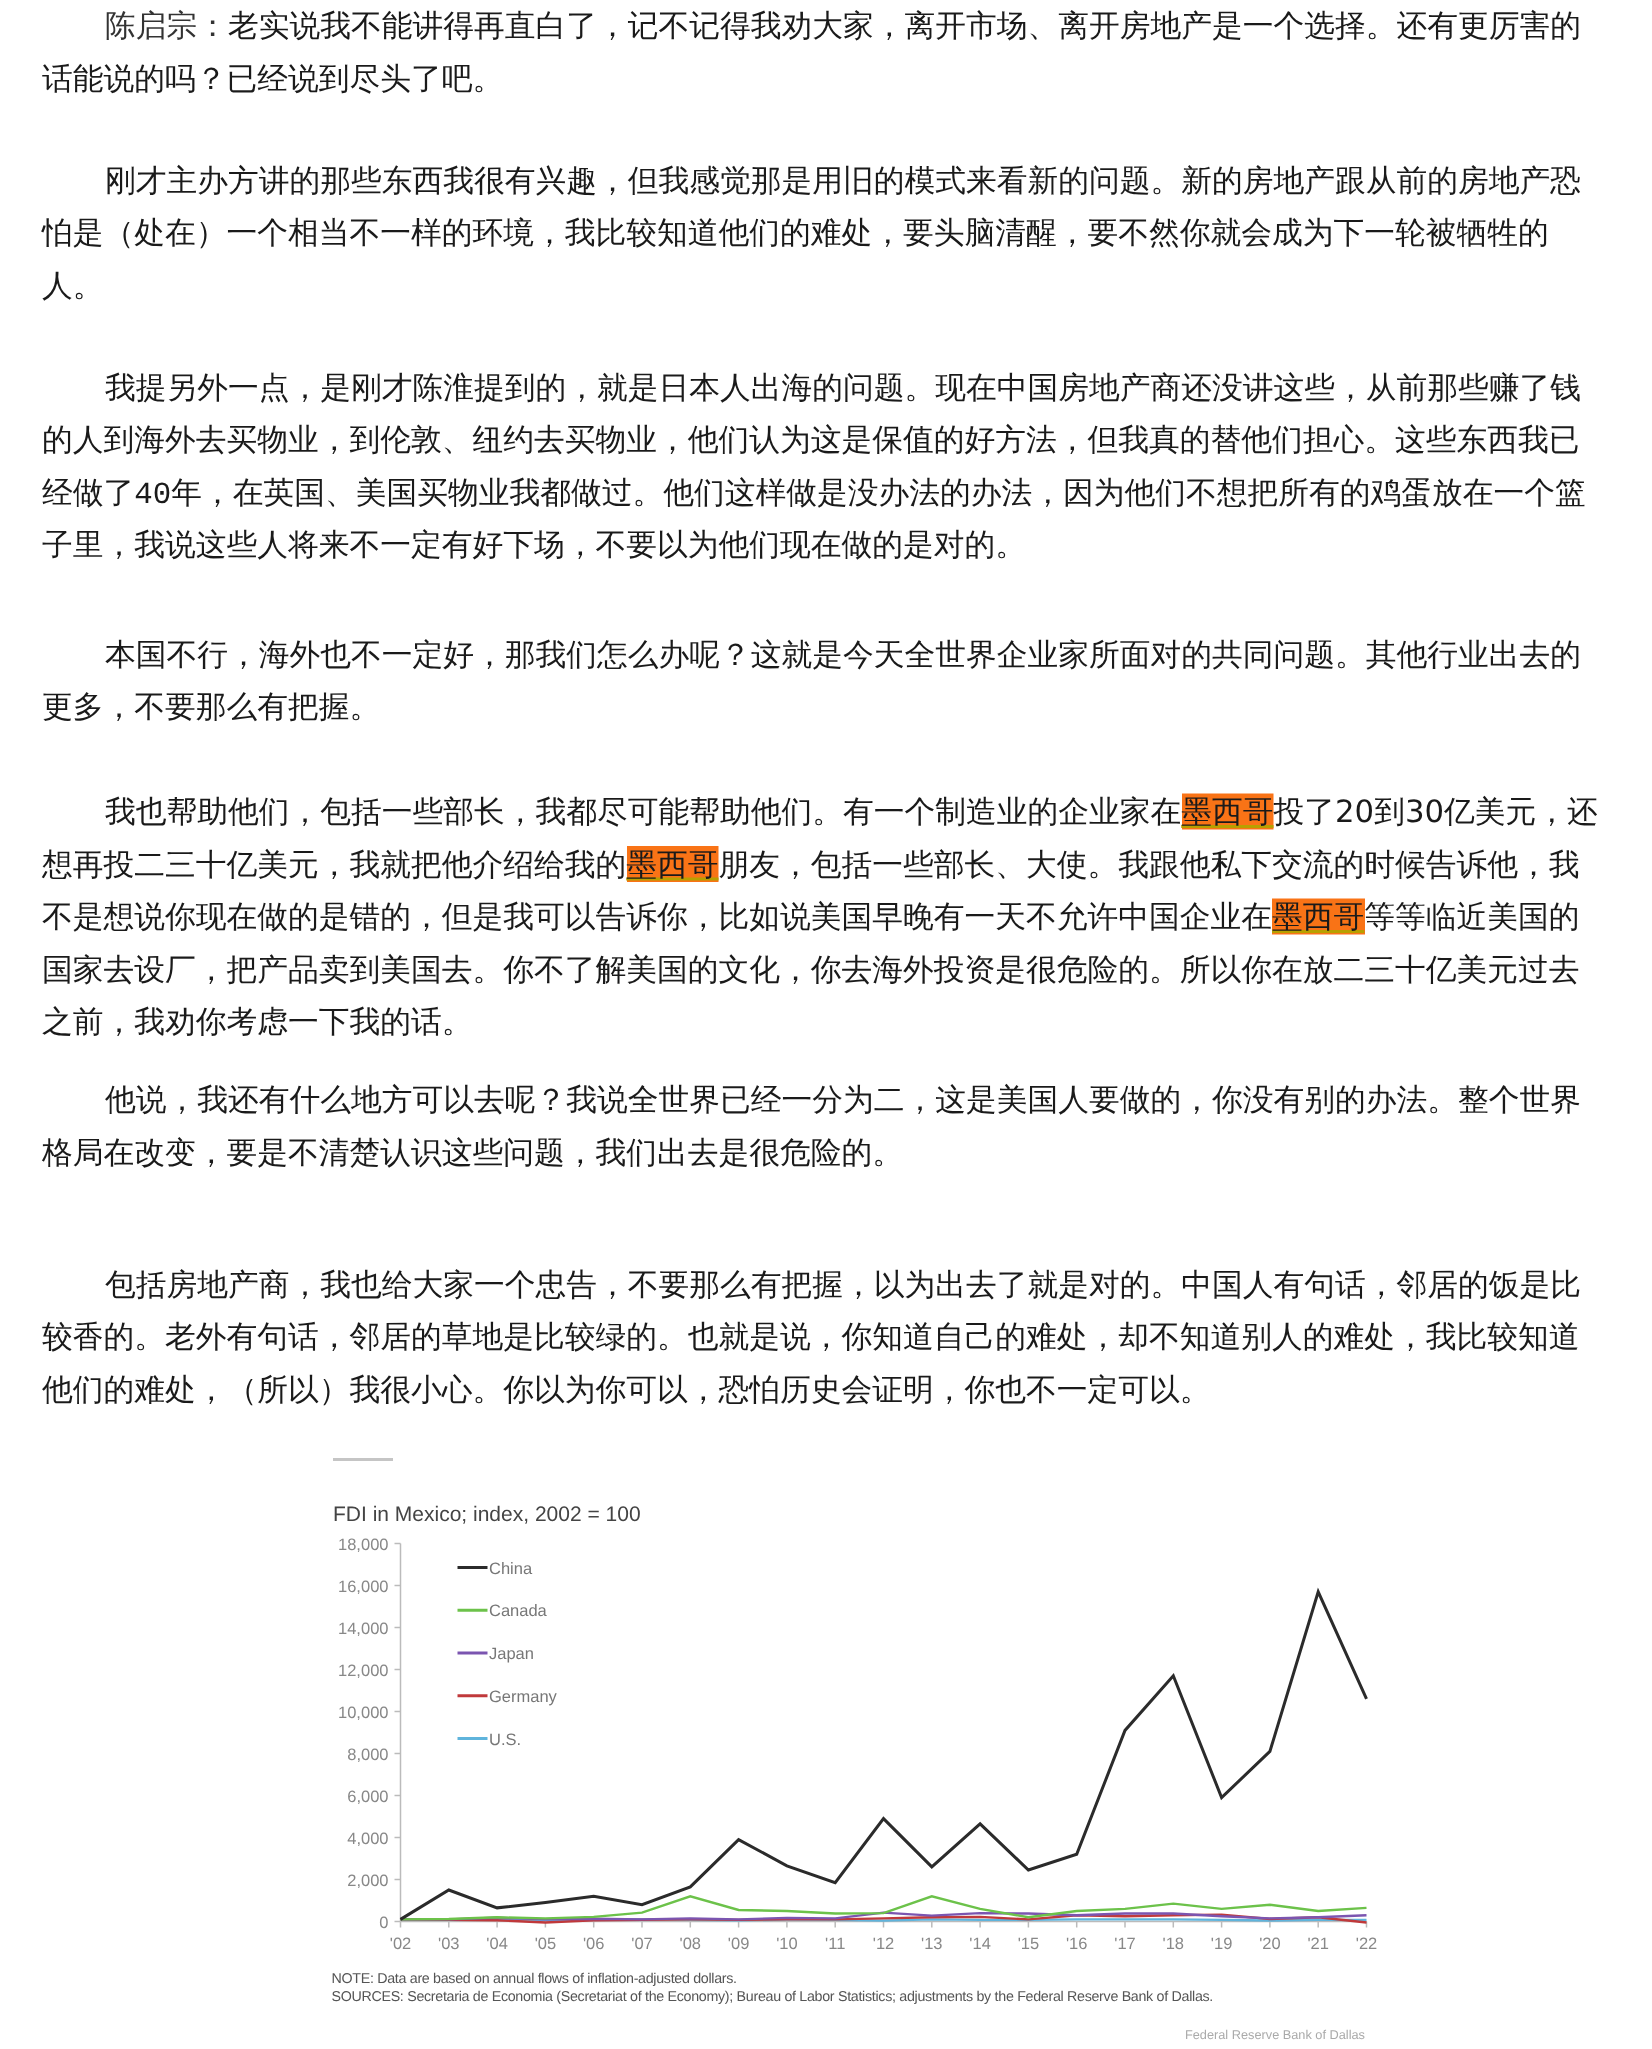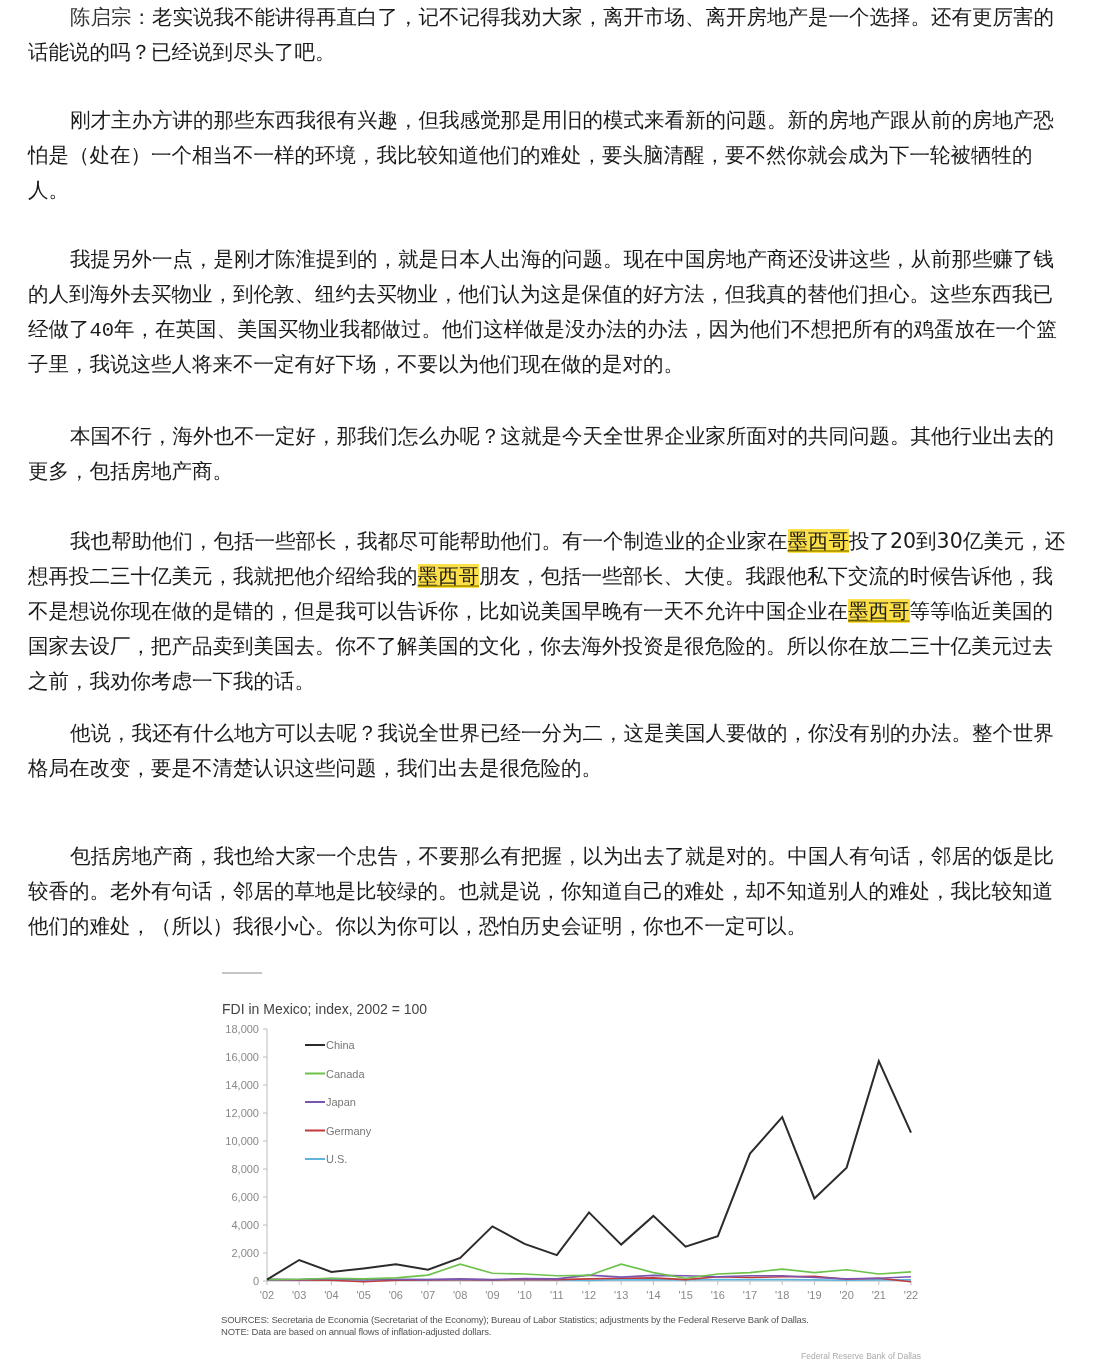--- a/index.html
+++ b/index.html
@@ -11,40 +11,40 @@
   }
   .article p { margin: 0; text-indent: 42px; }
   .p1 { position: absolute; top: 0; }
   .p2 { position: absolute; top: 103px; }
   .p3 { position: absolute; top: 243px; font-family: Liberation Mono, monospace; }
   .p4 { position: absolute; top: 419px; }
   .p5 { position: absolute; top: 524px; }
   .p6 { position: absolute; top: 716px; }
   .p7 { position: absolute; top: 839px; }
   .speaker { font-weight: normal; color: #333; }
-  .hl { background: #fde047; text-decoration: underline; text-decoration-color: #b8a000; }
+  .hl { background: #f97316; text-decoration: underline; text-decoration-color: #b8a000; }
   .figure {
     position: absolute; left: 212px; top: 966px; width: 720px; height: 400px;
     font-family: "Liberation Sans", "DejaVu Sans", sans-serif;
   }
   .fig-cut { position: absolute; left: 10px; top: 6px; width: 40px; height: 2px; background: #c5c5c5; }
   .fig-title { position: absolute; left: 10px; top: 15px; font-size: 13.5px; font-weight: bold; color: #2e5a94; letter-spacing: -0.3px; white-space: nowrap; }
   .fig-sub { position: absolute; left: 10px; top: 35px; font-size: 14px; color: #444; white-space: nowrap; }
   .fig-note { position: absolute; left: 9px; top: 348px; font-size: 9.5px; line-height: 12px; color: #555; width: 700px; letter-spacing: -0.2px; }
-  .fig-credit { position: absolute; right: 11px; top: 385px; font-size: 8.5px; color: #aaa; white-space: nowrap; padding-left: 28px; }
+  .fig-credit { position: absolute; right: 22px; top: 385px; font-size: 8.5px; color: #aaa; white-space: nowrap; padding-left: 28px; }
   svg text { font-family: "Liberation Sans", "DejaVu Sans", sans-serif; }
 </style>
 </head>
 <body>
 
 <div class="article">
   <p class="p1"><span class="speaker">陈启宗：</span><span>老实说我不能讲得再直白了，记不记得我劝大家，离开市场、离开房地产是一个选择。还有更厉害的话能说的吗？已经说到尽头了吧。</span></p>
   <p class="p2">刚才主办方讲的那些东西我很有兴趣，但我感觉那是用旧的模式来看新的问题。新的房地产跟从前的房地产恐怕是（处在）一个相当不一样的环境，我比较知道他们的难处，要头脑清醒，要不然你就会成为下一轮被牺牲的人。</p>
   <p class="p3">我提另外一点，是刚才陈淮提到的，就是日本人出海的问题。现在中国房地产商还没讲这些，从前那些赚了钱的人到海外去买物业，到伦敦、纽约去买物业，他们认为这是保值的好方法，但我真的替他们担心。这些东西我已经做了40年，在英国、美国买物业我都做过。他们这样做是没办法的办法，因为他们不想把所有的鸡蛋放在一个篮子里，我说这些人将来不一定有好下场，不要以为他们现在做的是对的。</p>
-  <p class="p4">本国不行，海外也不一定好，那我们怎么办呢？这就是今天全世界企业家所面对的共同问题。其他行业出去的更多，包括房地产商。</p>
+  <p class="p4">本国不行，海外也不一定好，那我们怎么办呢？这就是今天全世界企业家所面对的共同问题。其他行业出去的更多，不要那么有把握。</p>
   <p class="p5"><span>我也帮助他们，包括一些部长，我都尽可能帮助他们。有一个制造业的企业家在</span><span class="hl">墨西哥</span><span>投了20到30亿美元，还想再投二三十亿美元，我就把他介绍给我的</span><span class="hl">墨西哥</span><span>朋友，包括一些部长、大使。我跟他私下交流的时候告诉他，我不是想说你现在做的是错的，但是我可以告诉你，比如说美国早晚有一天不允许中国企业在</span><span class="hl">墨西哥</span><span>等等临近美国的国家去设厂，把产品卖到美国去。你不了解美国的文化，你去海外投资是很危险的。所以你在放二三十亿美元过去之前，我劝你考虑一下我的话。</span></p>
   <p class="p6">他说，我还有什么地方可以去呢？我说全世界已经一分为二，这是美国人要做的，你没有别的办法。整个世界格局在改变，要是不清楚认识这些问题，我们出去是很危险的。</p>
   <p class="p7">包括房地产商，我也给大家一个忠告，不要那么有把握，以为出去了就是对的。中国人有句话，邻居的饭是比较香的。老外有句话，邻居的草地是比较绿的。也就是说，你知道自己的难处，却不知道别人的难处，我比较知道他们的难处，（所以）我很小心。你以为你可以，恐怕历史会证明，你也不一定可以。</p>
 </div>
 
 <div class="figure">
   <div class="fig-cut"></div>
   <div class="fig-sub">FDI in Mexico; index, 2002 = 100</div>
   <svg id="chart-svg" width="720" height="345" style="position:absolute;left:0;top:0;">
       <line x1="55" y1="63" x2="55" y2="315" stroke="#bbb" stroke-width="1"></line>
@@ -121,17 +121,17 @@
       <line x1="93" y1="107.5" x2="113" y2="107.5" stroke="#6cc24a" stroke-width="2"></line>
       <text x="114" y="111.5" font-size="11" fill="#777">Canada</text>
       <line x1="93" y1="136" x2="113" y2="136" stroke="#7b55b0" stroke-width="2"></line>
       <text x="114" y="140" font-size="11" fill="#777">Japan</text>
       <line x1="93" y1="164.5" x2="113" y2="164.5" stroke="#c0393b" stroke-width="2"></line>
       <text x="114" y="168.5" font-size="11" fill="#777">Germany</text>
       <line x1="93" y1="193" x2="113" y2="193" stroke="#5fb4dc" stroke-width="2"></line>
       <text x="114" y="197" font-size="11" fill="#777">U.S.</text>
     </svg>
   <div class="fig-note">
+    <div>NOTE: Data are based on annual flows of inflation-adjusted dollars.</div>
     <div>SOURCES: Secretaria de Economia (Secretariat of the Economy); Bureau of Labor Statistics; adjustments by the Federal Reserve Bank of Dallas.</div>
-    <div>NOTE: Data are based on annual flows of inflation-adjusted dollars.</div>
   </div>
   <div class="fig-credit">Federal Reserve Bank of Dallas</div>
 </div>
 
 </body></html>

